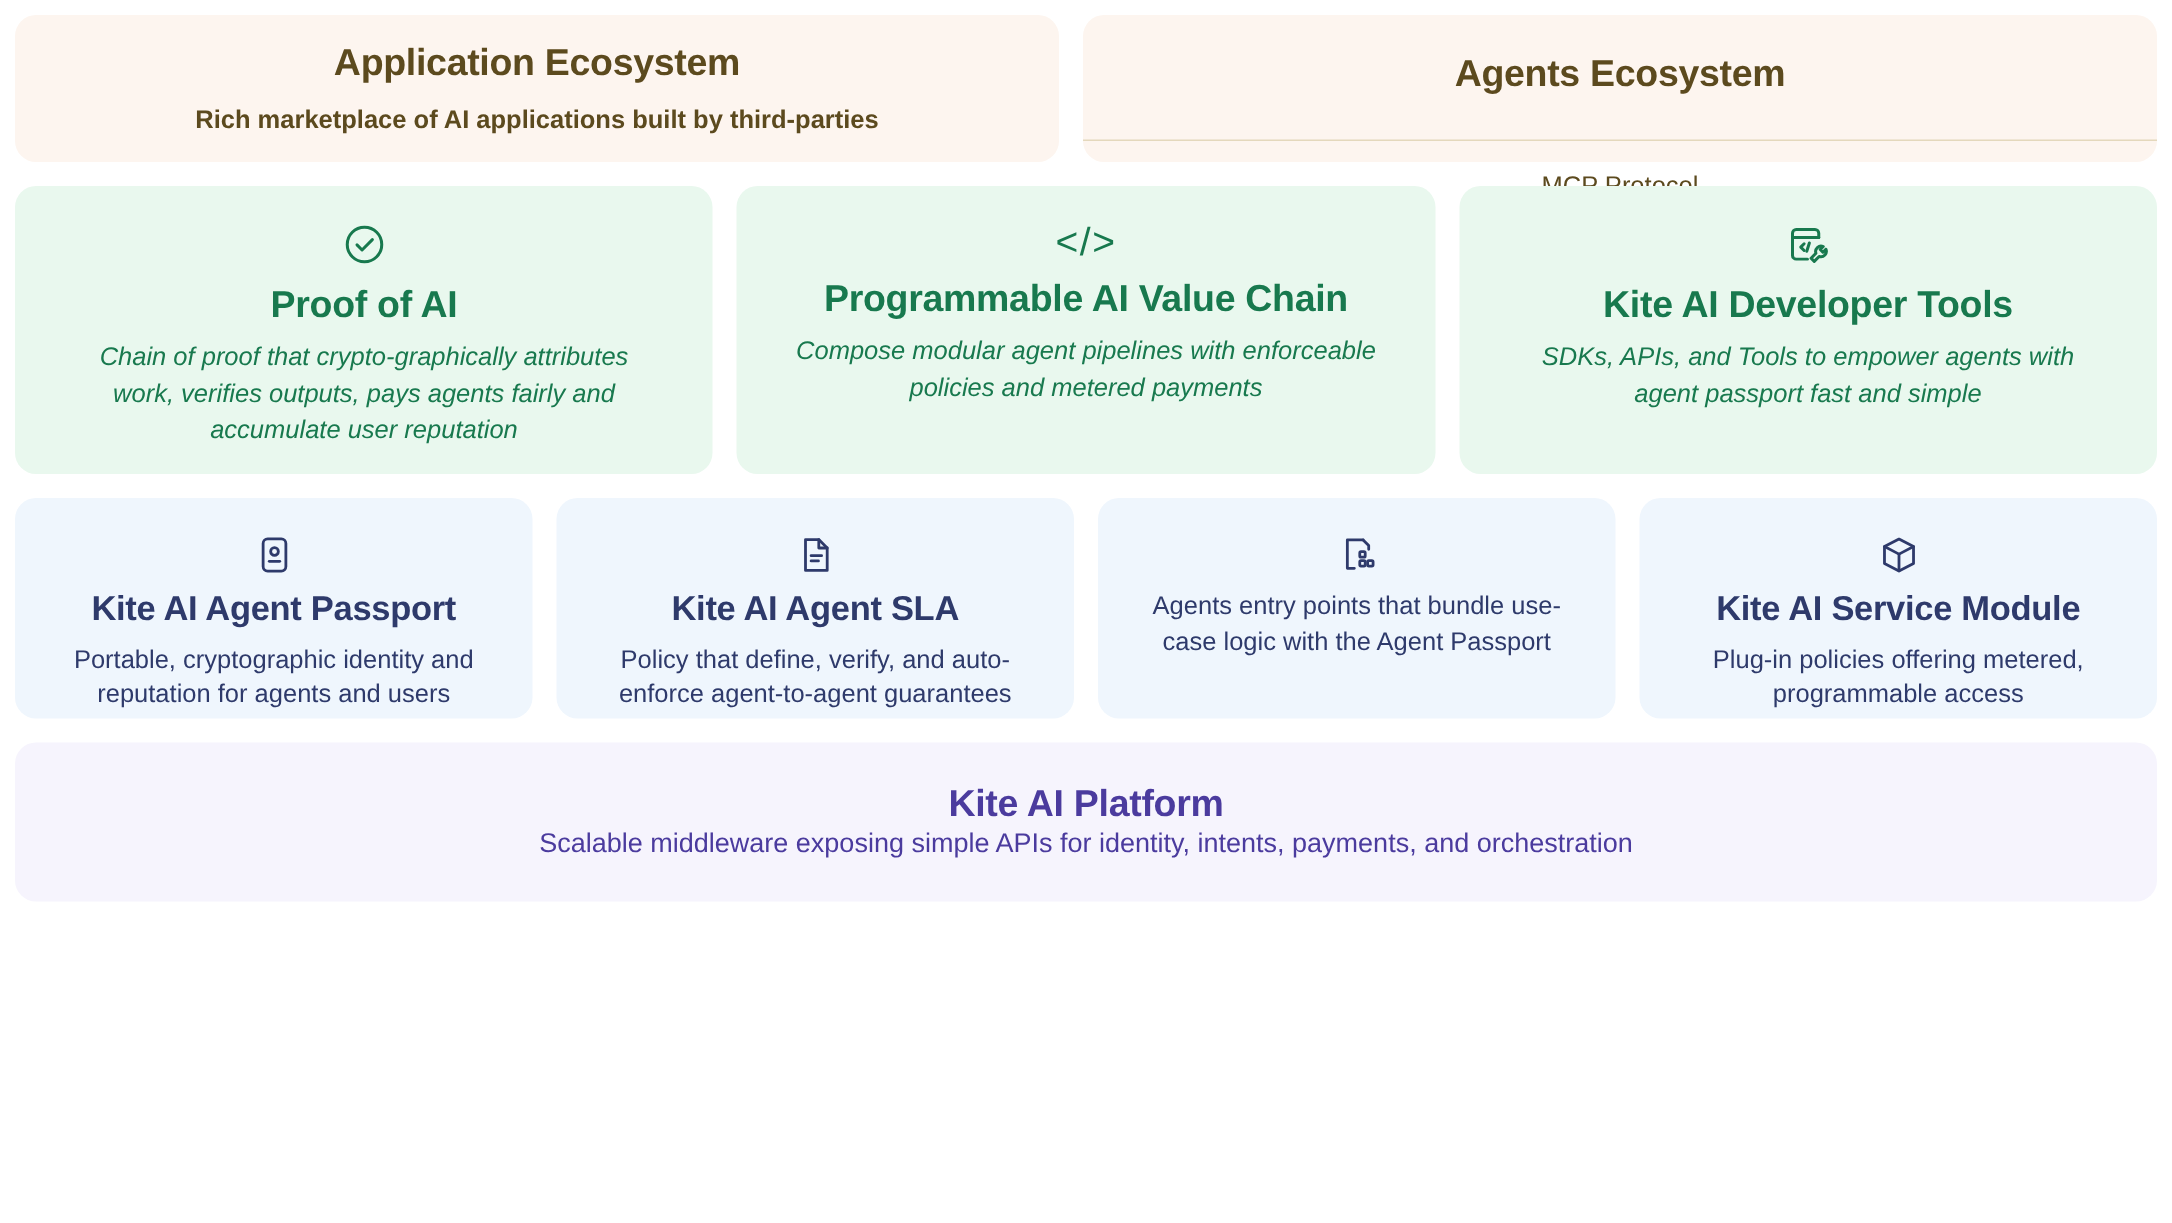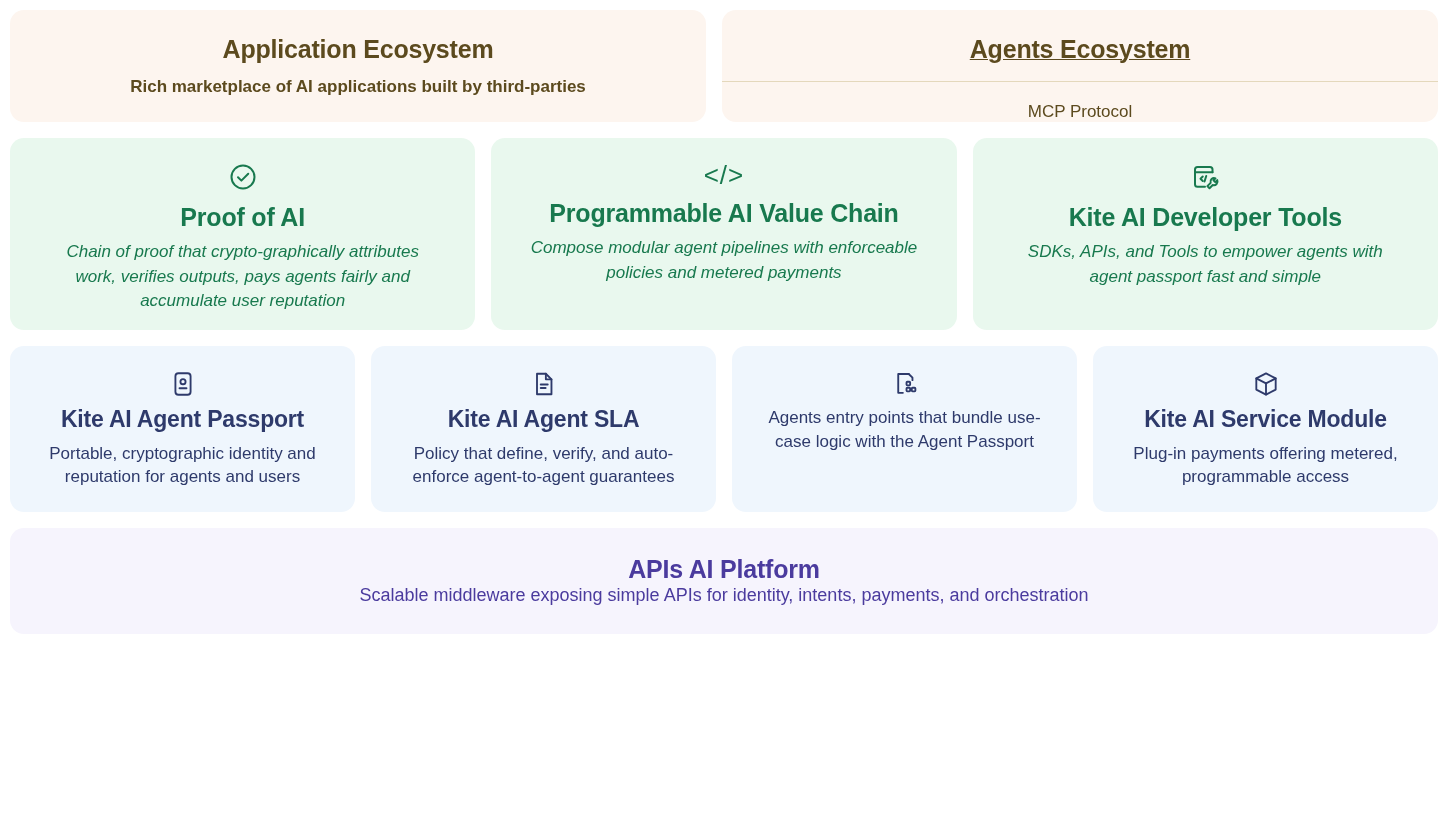--- a/index.html
+++ b/index.html
@@ -27,21 +27,21 @@
   .card {
     border-radius: 14px;
     display: flex;
     flex-direction: column;
     align-items: center;
     justify-content: center;
     text-align: center;
   }
 
   
-  .row-eco { height: 112px; }
+  .row-eco { height: 98px; }
 
   .card-eco {
     background: #FDF5EF;
     color: #5C4A1E;
     padding: 14px 22px;
   }
   .card-eco.app   { width: 696px; }
   .card-eco.agents{ flex: 1; justify-content: flex-start; padding: 0; }
 
   .eco-title {
@@ -53,23 +53,22 @@
   .eco-sub {
     font-size: 17px;
     font-weight: 700;
     margin-top: 10px;
     line-height: 1.3;
   }
 
   .agents-head {
     width: 100%;
     text-align: center;
-    padding: 24px 0 16px 0;
+    padding: 24px 0 28px 0;
     border-bottom: 1px solid #E4D8BC;
-    text-decoration: underline;
   }
   .agents-body {
     width: 100%;
     text-align: center;
     padding: 20px 0 0 0;
     font-size: 17px;
   }
 
   
   .row-green { height: 192px; }
@@ -91,21 +90,21 @@
   }
   .g-sub {
     font-size: 17px;
     margin-top: 8px;
     line-height: 1.45;
     max-width: 390px;
     font-style: italic;
   }
 
   
-  .row-blue { height: 166px; }
+  .row-blue { height: 147px; }
 
   .card-blue {
     flex: 1;
     background: #EFF6FD;
     color: #2E3A6B;
     padding: 24px 16px 20px 16px;
     justify-content: flex-start;
   }
 
   .b-title {
@@ -249,26 +248,26 @@
 
     <div class="card card-blue">
       <span class="icon">
         <svg width="28" height="28" viewBox="0 0 24 24" fill="none" stroke="#2E3A6B" stroke-width="1.6" stroke-linecap="round" stroke-linejoin="round">
           <path d="M12 2.9l8.3 4.3v9.6L12 21.1 3.7 16.8V7.2z"></path>
           <path d="M3.7 7.2L12 11.5l8.3-4.3"></path>
           <path d="M12 11.5v9.6"></path>
         </svg>
       </span>
       <div class="b-title">Kite AI Service Module</div>
-      <div class="b-sub">Plug-in payments offering metered, programmable access</div>
+      <div class="b-sub">Plug-in policies offering metered, programmable access</div>
     </div>
 
   </div>
 
   <div class="row">
     <div class="card card-purple">
-      <div class="p-title">APIs AI Platform</div>
+      <div class="p-title">Kite AI Platform</div>
       <div class="p-sub">Scalable middleware exposing simple APIs for identity, intents, payments, and orchestration</div>
     </div>
   </div>
 
 
 </div>
 
 </body></html>

